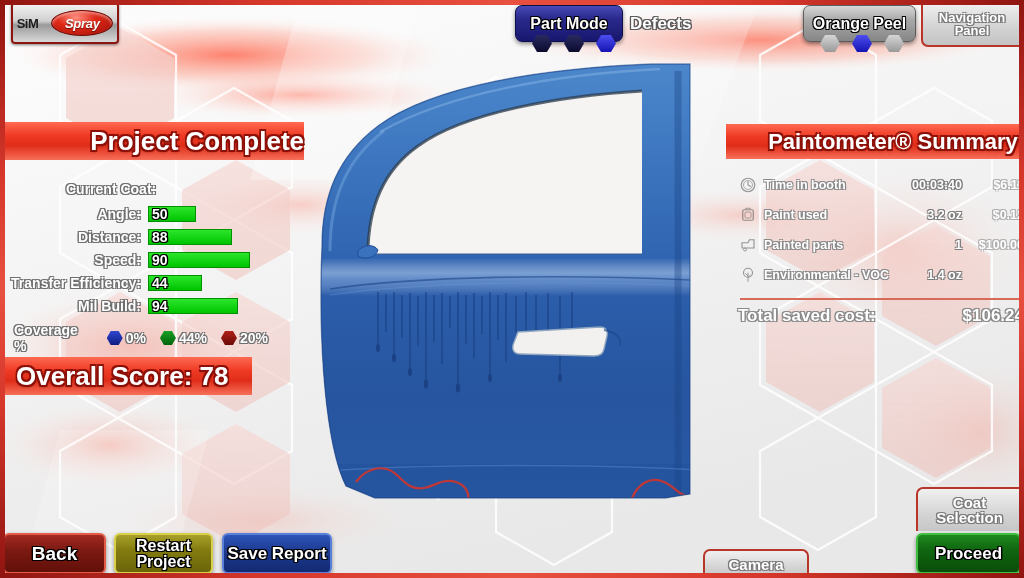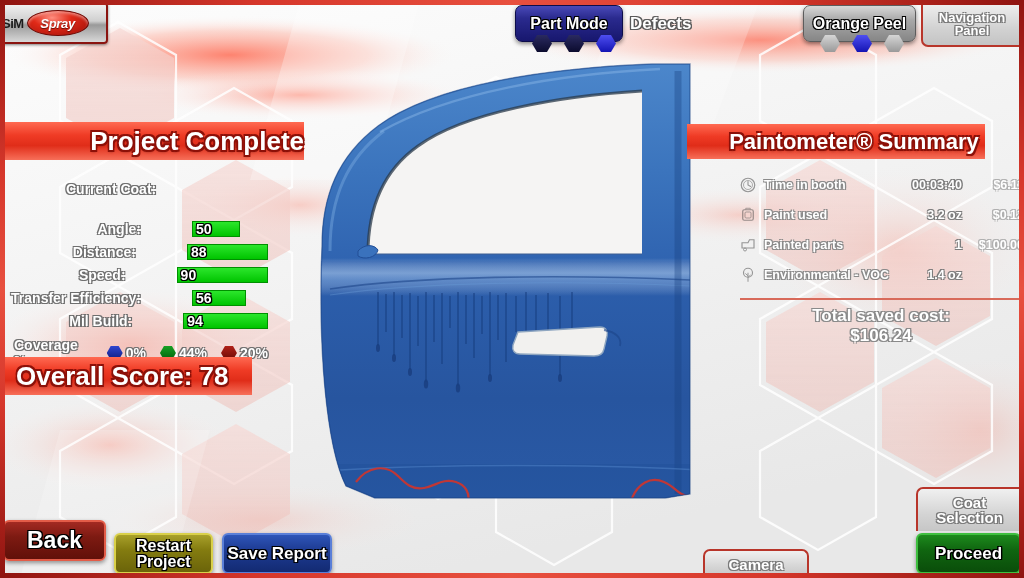--- a/index.html
+++ b/index.html
@@ -22,24 +22,24 @@
                   background:linear-gradient(90deg,#8f1410,#d6372b 25%,#e8503f 50%,#d6372b 75%,#8f1410); z-index:40;}
   .frame-bottom { position:absolute; bottom:0; left:0; width:1024px; height:5px;
                   background:linear-gradient(90deg,#8f1410,#d6372b 25%,#e8503f 50%,#d6372b 75%,#8f1410); z-index:40;}
   .frame-left   { position:absolute; top:0; left:0; width:5px; height:578px;
                   background:linear-gradient(180deg,#8f1410,#d6372b 30%,#e8503f 50%,#d6372b 70%,#8f1410); z-index:40;}
   .frame-right  { position:absolute; top:0; right:0; width:5px; height:578px;
                   background:linear-gradient(180deg,#8f1410,#d6372b 30%,#e8503f 50%,#d6372b 70%,#8f1410); z-index:40;}
 
   
   .logo-box {
-    position:absolute; left:0; top:2px; width:108px; height:42px;
+    position:absolute; left:11px; top:2px; width:108px; height:42px;
     background: linear-gradient(180deg,#f2f2f2 0%,#cfcfcf 45%,#9a9a9a 55%,#d8d8d8 100%);
     border: 2px solid #8a1410; border-radius:4px; z-index:30;
-    display:flex; align-items:center; gap:3px;
+    display:flex; align-items:center; justify-content:center; gap:13px;
     box-shadow: 0 1px 3px rgba(0,0,0,.5);
   }
   .logo-sim { font-size:13px; font-weight:bold; color:#1c1c1c; letter-spacing:-0.5px;
               font-family:"Liberation Sans",sans-serif; }
   .logo-ellipse {
     width:62px; height:26px; border-radius:50%;
     background: radial-gradient(ellipse at 40% 28%, #ff8e80 0%, #e02a18 38%, #9c0d07 100%);
     border:1px solid #6e0a05;
     display:flex; align-items:center; justify-content:center;
     box-shadow: inset 0 2px 3px rgba(255,255,255,.45);
@@ -96,39 +96,39 @@
   .banner {
     position:absolute; z-index:20; display:flex; align-items:center;
     background:linear-gradient(180deg,#ff6a52 0%,#ef3b25 35%,#e02d19 62%,#f76f59 100%);
   }
   .banner span {
     font-weight:bold; color:#fff; font-size:26px;
     text-shadow:-1.6px -1.6px 0 #8c1008,1.6px -1.6px 0 #8c1008,-1.6px 1.6px 0 #8c1008,1.6px 1.6px 0 #8c1008,0 2px 3px rgba(0,0,0,.35);
   }
   #project-complete-banner { left:0; top:122px; width:304px; height:38px; padding-left:16px;justify-content:flex-end; }
   #overall-score-banner    { left:0; top:357px; width:252px; height:38px; padding-left:16px; }
-  #paintometer-banner      { left:687px; top:124px; width:298px; height:35px; justify-content:center;padding-left:36px; }
+  #paintometer-banner      { left:726px; top:124px; width:298px; height:35px; justify-content:center;padding-left:36px; }
   #paintometer-banner span { font-size:22px; }
 
   
   #stats-panel { position:absolute; left:0; top:178px; width:268px; z-index:20; }
   .stat-row { display:flex; align-items:center; height:21px; margin-bottom:2px; }
   .stat-label {
     width:148px; text-align:right; padding-right:7px;
     font-size:14px; font-weight:bold; color:#fff;
     text-shadow:-1.2px -1.2px 0 #6f6f6f,1.2px -1.2px 0 #6f6f6f,-1.2px 1.2px 0 #6f6f6f,1.2px 1.2px 0 #6f6f6f;
     white-space:nowrap;
   }
   .stat-bar {
     height:16px; background:linear-gradient(180deg,#2ce62c,#00c400);
-    border:1px solid #009000; display:flex; align-items:center; padding-left:3px;margin-left:44px;
+    border:1px solid #009000; display:flex; align-items:center; padding-left:3px;
   }
   .stat-bar b { font-size:14px; color:#fff; font-weight:bold;
     text-shadow:-1.1px -1.1px 0 #000,1.1px -1.1px 0 #000,-1.1px 1.1px 0 #000,1.1px 1.1px 0 #000; }
-  #current-coat-row { margin-bottom:19px; }
+  #current-coat-row { margin-bottom:4px; }
   #current-coat-row .stat-label { width:auto; padding-left:66px; text-align:left; }
 
   .coverage-row { display:flex; margin-top:6px; padding-left:14px; gap:4px; }
   .cov-title { font-size:14px; font-weight:bold; color:#fff;
     text-shadow:-1.2px -1.2px 0 #6f6f6f,1.2px -1.2px 0 #6f6f6f,-1.2px 1.2px 0 #6f6f6f,1.2px 1.2px 0 #6f6f6f; }
   .cov-item { display:flex; align-items:center; gap:3px; margin-left:10px; }
   .cov-hex { width:16px; height:14px; clip-path: polygon(25% 0%,75% 0%,100% 50%,75% 100%,25% 100%,0% 50%); }
   .cov-val { font-size:14px; font-weight:bold; color:#fff;
     text-shadow:-1.1px -1.1px 0 #6f6f6f,1.1px -1.1px 0 #6f6f6f,-1.1px 1.1px 0 #6f6f6f,1.1px 1.1px 0 #6f6f6f; }
 
@@ -142,39 +142,39 @@
   }
   .pm-val {
     width:72px; text-align:right; font-size:12.5px; font-weight:bold; color:#fff; white-space:nowrap;
     text-shadow:-1.1px -1.1px 0 #7c7c7c,1.1px -1.1px 0 #7c7c7c,-1.1px 1.1px 0 #7c7c7c,1.1px 1.1px 0 #7c7c7c;
   }
   .pm-cost {
     width:62px; text-align:right; font-size:12.5px; font-weight:bold; color:#fff; white-space:nowrap;
     text-shadow:-1.1px -1.1px 0 #b0b0b0,1.1px -1.1px 0 #b0b0b0,-1.1px 1.1px 0 #b0b0b0,1.1px 1.1px 0 #b0b0b0;
   }
   #pm-divider { height:2px; background:#d86a5a; margin:8px 2px 6px 2px; }
-  #pm-total-row { display:flex; align-items:center;flex-direction:column; }
+  #pm-total-row { display:flex; align-items:flex-end; }
   #pm-total-row .tot-label { flex:1; font-size:17px; font-weight:bold; color:#fff;
     text-shadow:-1.3px -1.3px 0 #8a8a8a,1.3px -1.3px 0 #8a8a8a,-1.3px 1.3px 0 #8a8a8a,1.3px 1.3px 0 #8a8a8a; }
   #pm-total-row .tot-val { font-size:17px; font-weight:bold; color:#fff;
     text-shadow:-1.3px -1.3px 0 #8a8a8a,1.3px -1.3px 0 #8a8a8a,-1.3px 1.3px 0 #8a8a8a,1.3px 1.3px 0 #8a8a8a; }
 
   
   #viewport { position:absolute; left:260px; top:46px; width:500px; height:500px; z-index:10; }
 
   
   .btn {
     position:absolute; z-index:30; border-radius:6px;
     display:flex; flex-direction:column; align-items:center; justify-content:center;
     font-weight:bold; color:#fff; line-height:1.0; cursor:pointer;
     text-shadow:-1.3px -1.3px 0 #000,1.3px -1.3px 0 #000,-1.3px 1.3px 0 #000,1.3px 1.3px 0 #000;
     box-shadow:0 2px 4px rgba(0,0,0,.4);
   }
   #back-button {
-    left:3px; bottom:17px; width:103px; height:41px; font-size:23px;
+    left:3px; bottom:4px; width:103px; height:41px; font-size:19px;
     background:linear-gradient(180deg,#a32a22 0%,#7d1a12 40%,#611009 100%);
     border:2px solid #e35c48;
   }
   #restart-button {
     left:114px; bottom:4px; width:99px; height:41px; font-size:16px;
     background:linear-gradient(180deg,#a8a02a 0%,#847c10 40%,#6b640a 100%);
     border:2px solid #d9d04a;
   }
   #save-report-button {
     left:222px; bottom:4px; width:110px; height:41px; font-size:17px;
@@ -459,21 +459,21 @@
     <div class="stat-row">
       <div class="stat-label">Speed:</div>
       <div class="stat-bar" style="width:102px;">
         <b>90</b>
       </div>
     </div>
 
     <div class="stat-row">
       <div class="stat-label">Transfer Efficiency:</div>
       <div class="stat-bar" style="width:54px;">
-        <b>56</b>
+        <b>44</b>
       </div>
     </div>
 
     <div class="stat-row">
       <div class="stat-label">Mil Build:</div>
       <div class="stat-bar" style="width:90px;">
         <b>94</b>
       </div>
     </div>
 

